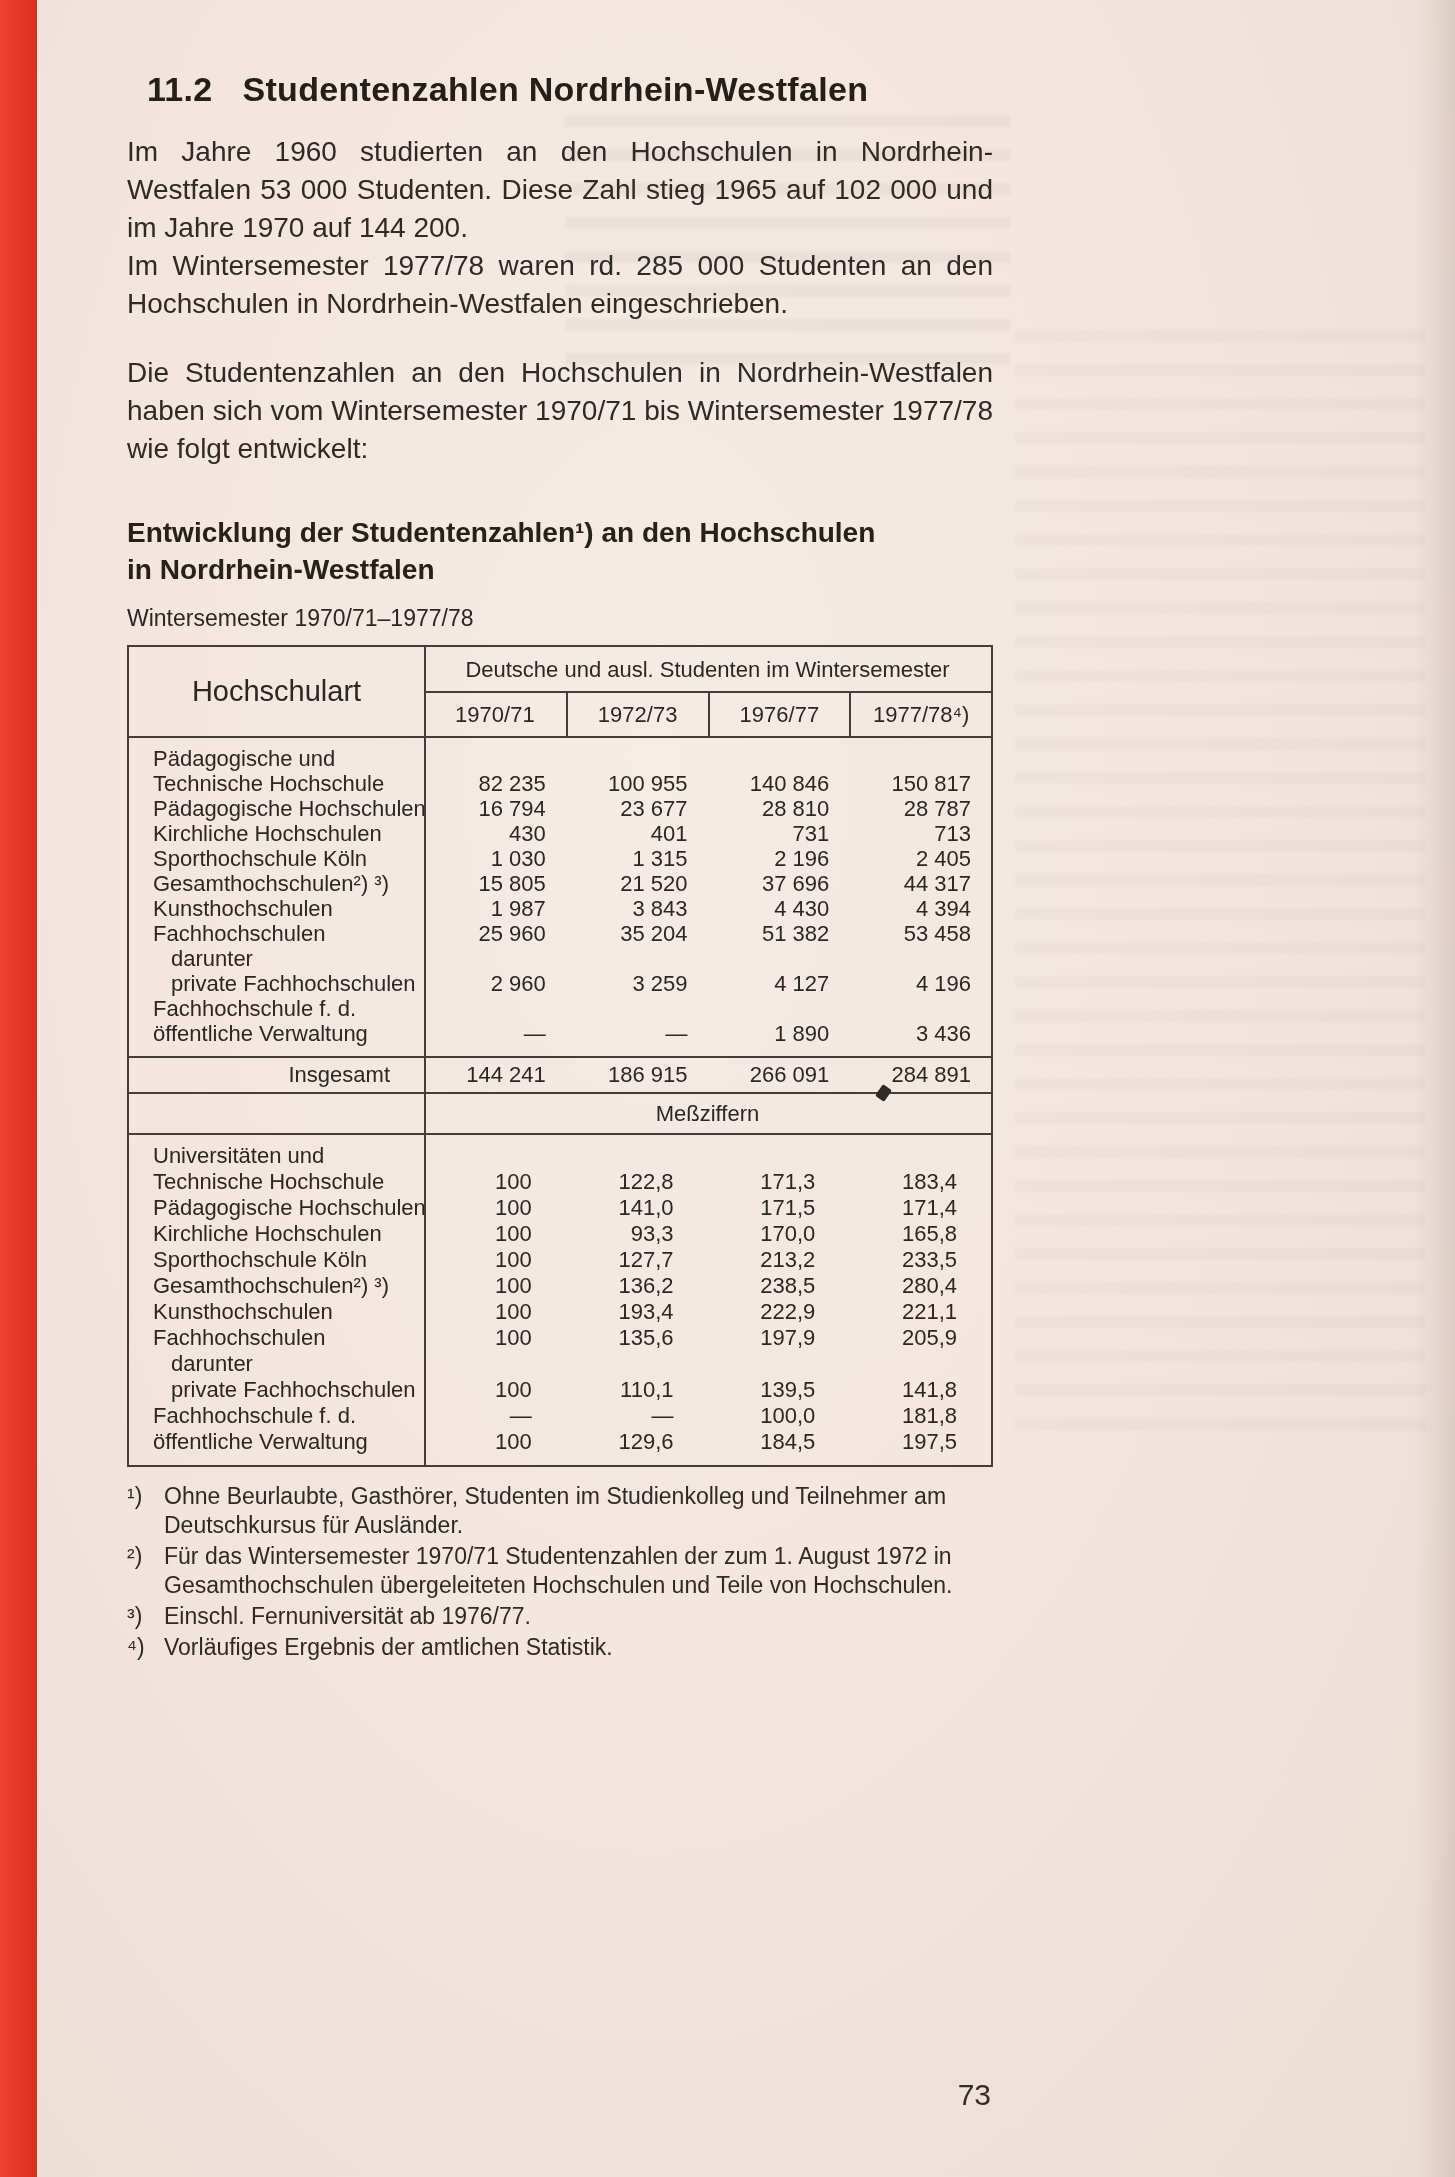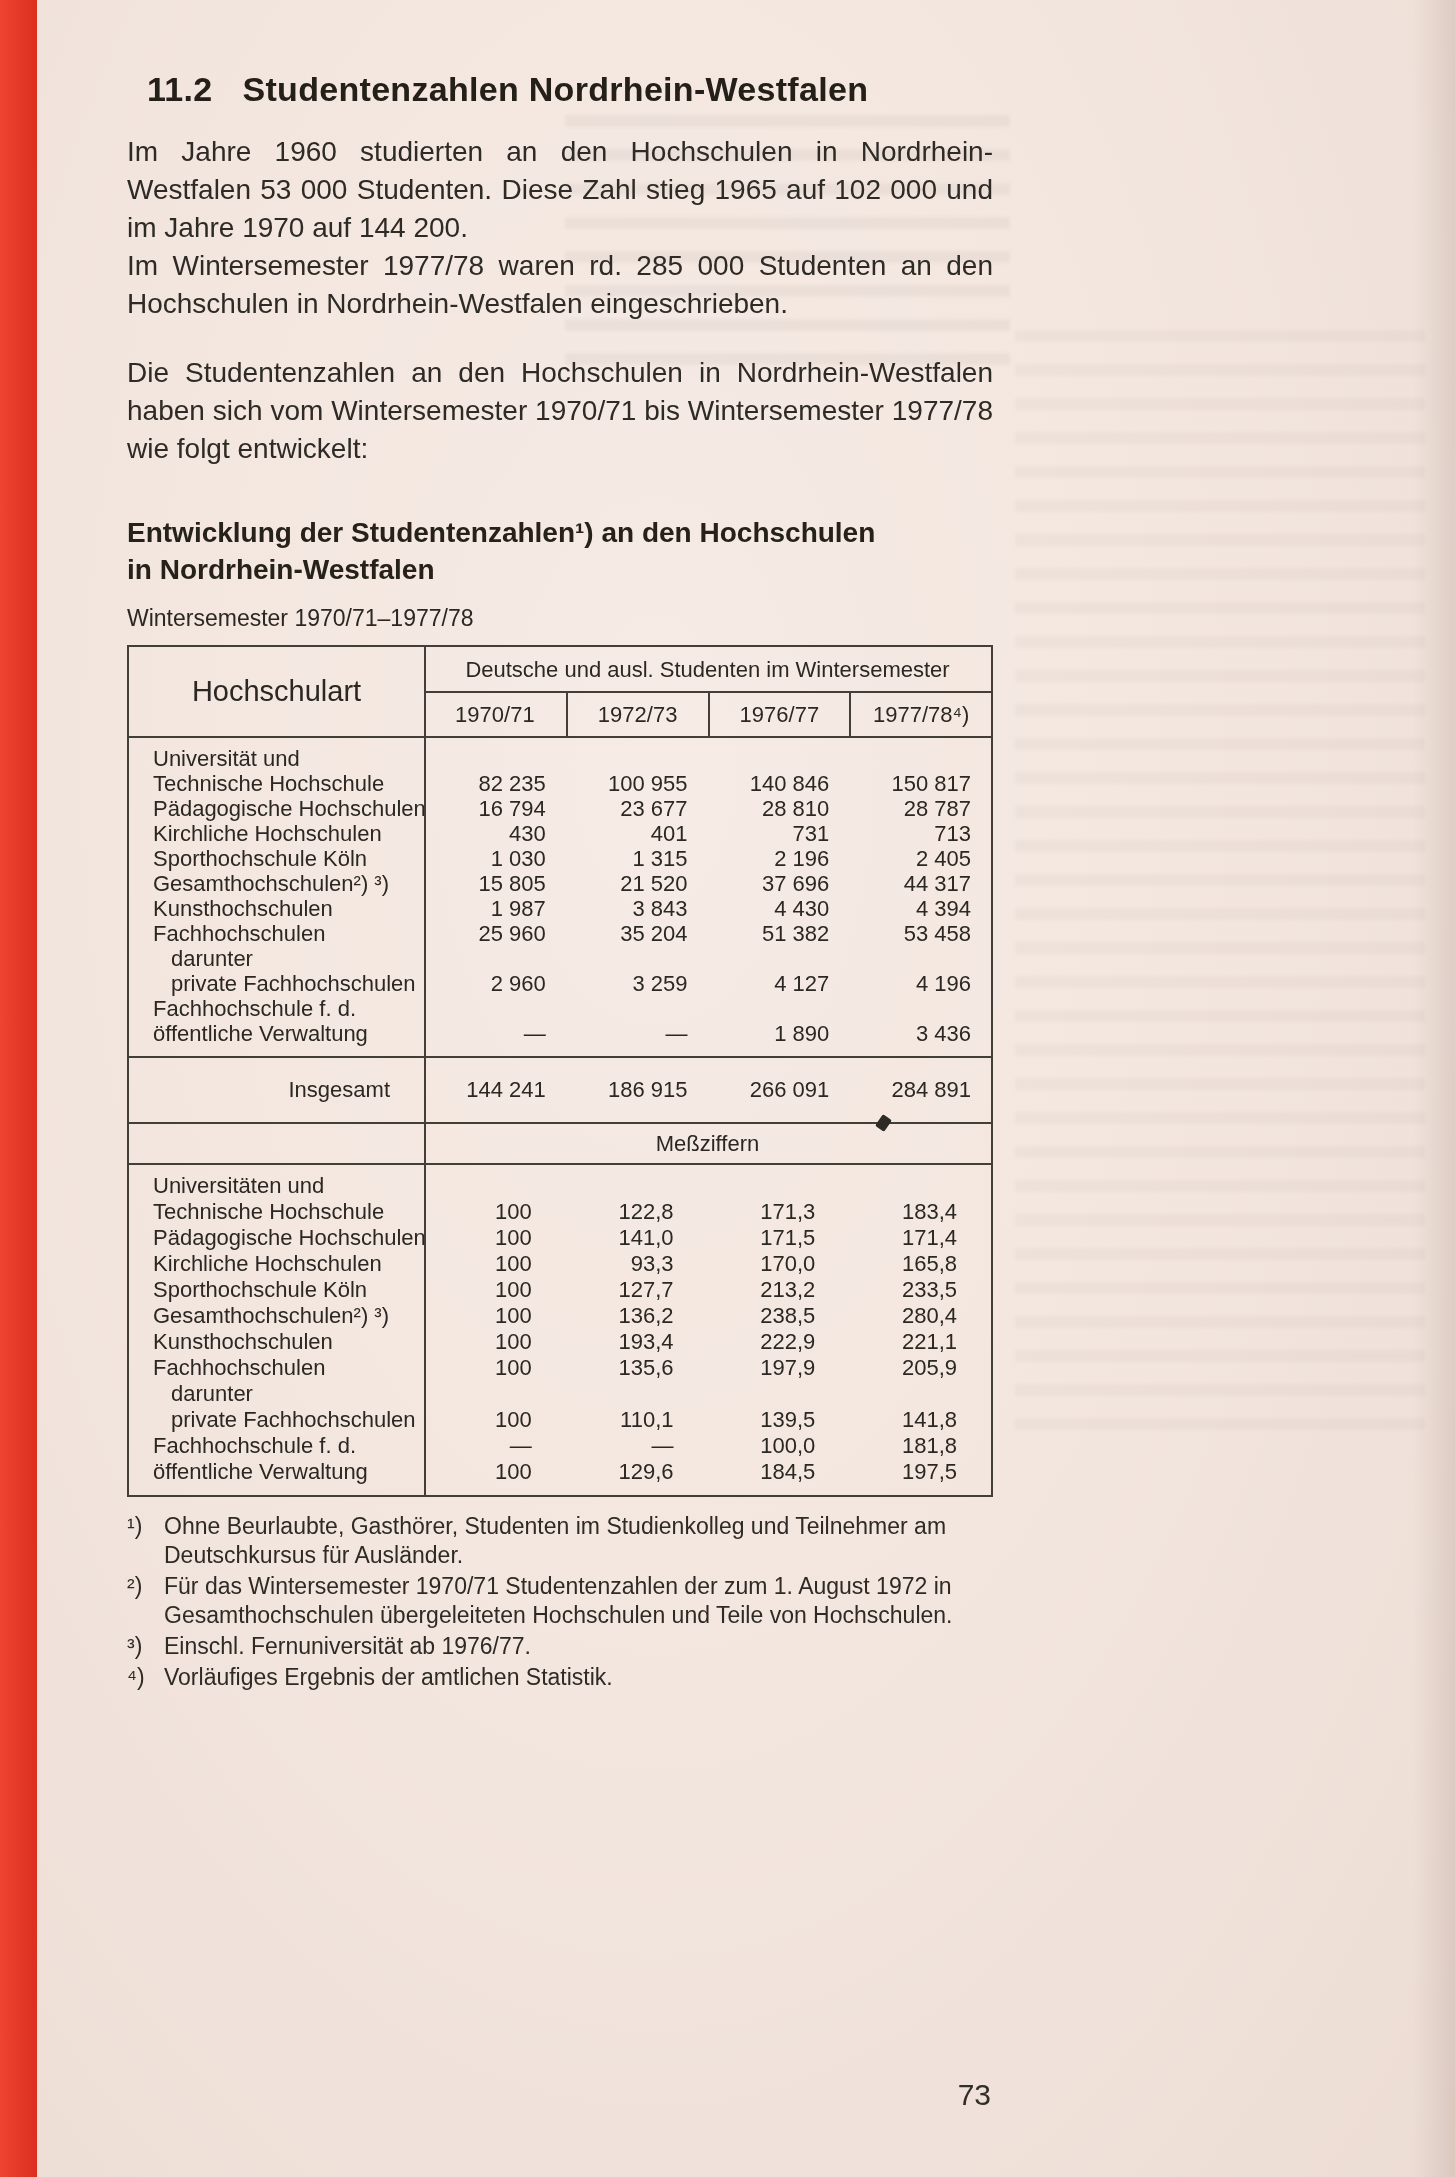--- a/index.html
+++ b/index.html
@@ -66,21 +66,21 @@
   .rows { padding:8px 0 10px; }
   .trow { display:grid; grid-template-columns:295px repeat(4,1fr); line-height:25px; }
   .tc.lab { padding-left:24px; white-space:nowrap; }
   .trow.indent .lab { padding-left:42px; }
   .tc.num { text-align:right; padding-right:20px; white-space:nowrap; }
   .rows2 .tc.num { padding-right:34px; }
   .rows2 .trow { line-height:26px; }
 
   .total {
     display:grid; grid-template-columns:295px repeat(4,1fr);
-    border-top:2px solid #443e38; border-bottom:2px solid #443e38; padding:19px 0;
+    border-top:2px solid #443e38; border-bottom:2px solid #443e38; padding:4px 0;
   }
   .total .lab { text-align:right; padding-right:34px; }
   .total .num { text-align:right; padding-right:20px; }
 
   .footnotes { margin-top:15px; font-size:23px; line-height:29px; color:#2e2a25; }
   .fn { display:flex; margin-top:2px; }
   .fnm { width:37px; flex:none; }
   .fnt { flex:1; }
 
   .page-number { position:absolute; right:2px; top:2008px; font-size:30px; color:#322e28; }
@@ -120,21 +120,21 @@
             <div class="year">1972/73</div>
             <div class="year">1976/77</div>
             <div class="year">1977/78⁴)</div>
           </div>
         </div>
       </div>
 
 
       <div class="rows">
           <div class="trow">
-            <div class="tc lab">Universität und</div>
+            <div class="tc lab">Pädagogische und</div>
             <div class="tc num"></div>
             <div class="tc num"></div>
             <div class="tc num"></div>
             <div class="tc num"></div>
           </div>
           <div class="trow">
             <div class="tc lab">Technische Hochschule</div>
             <div class="tc num">82 235</div>
             <div class="tc num">100 955</div>
             <div class="tc num">140 846</div>

